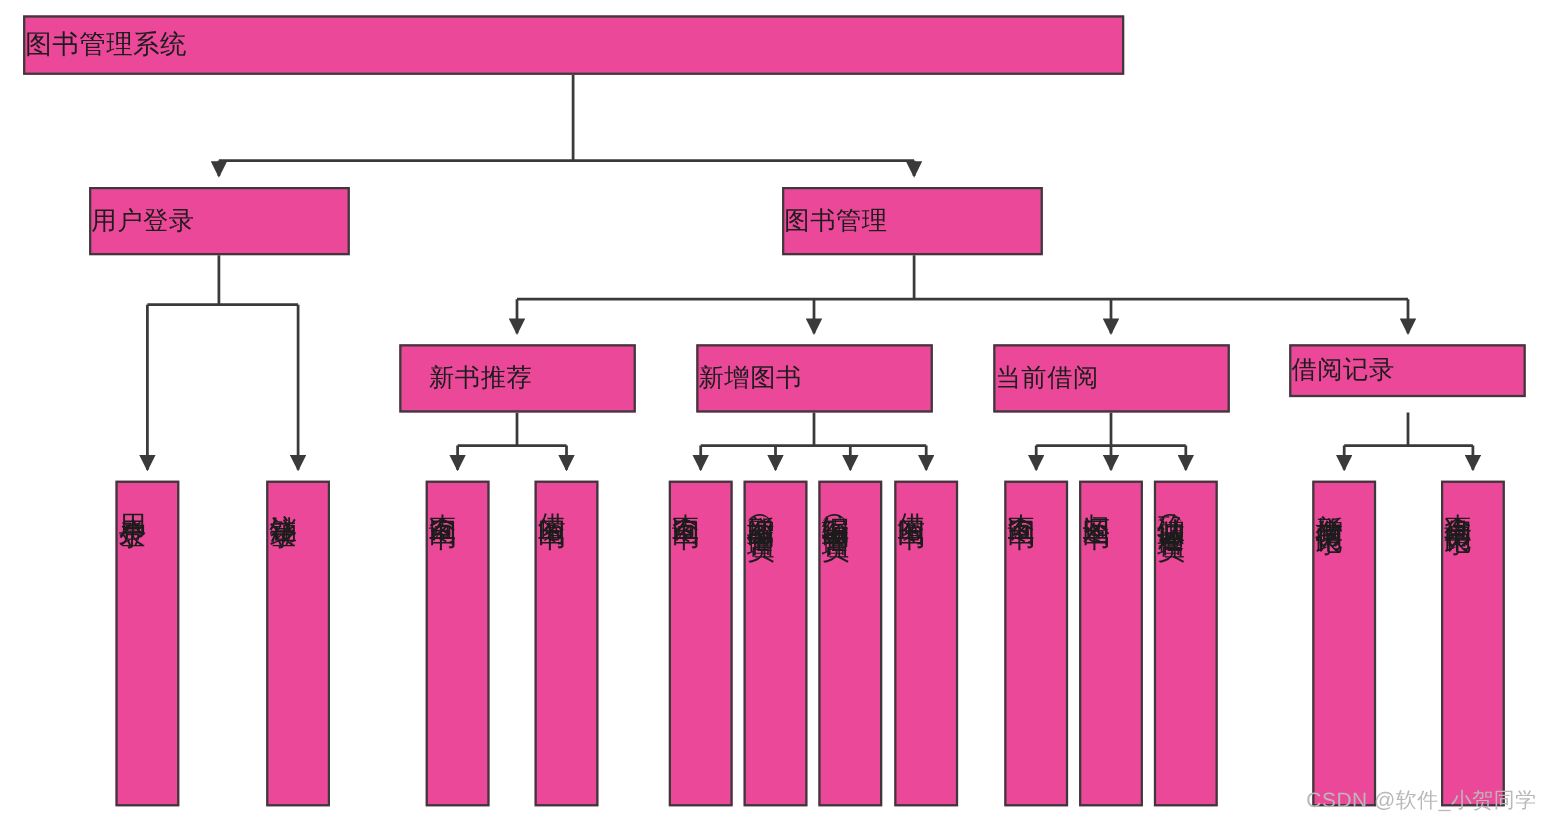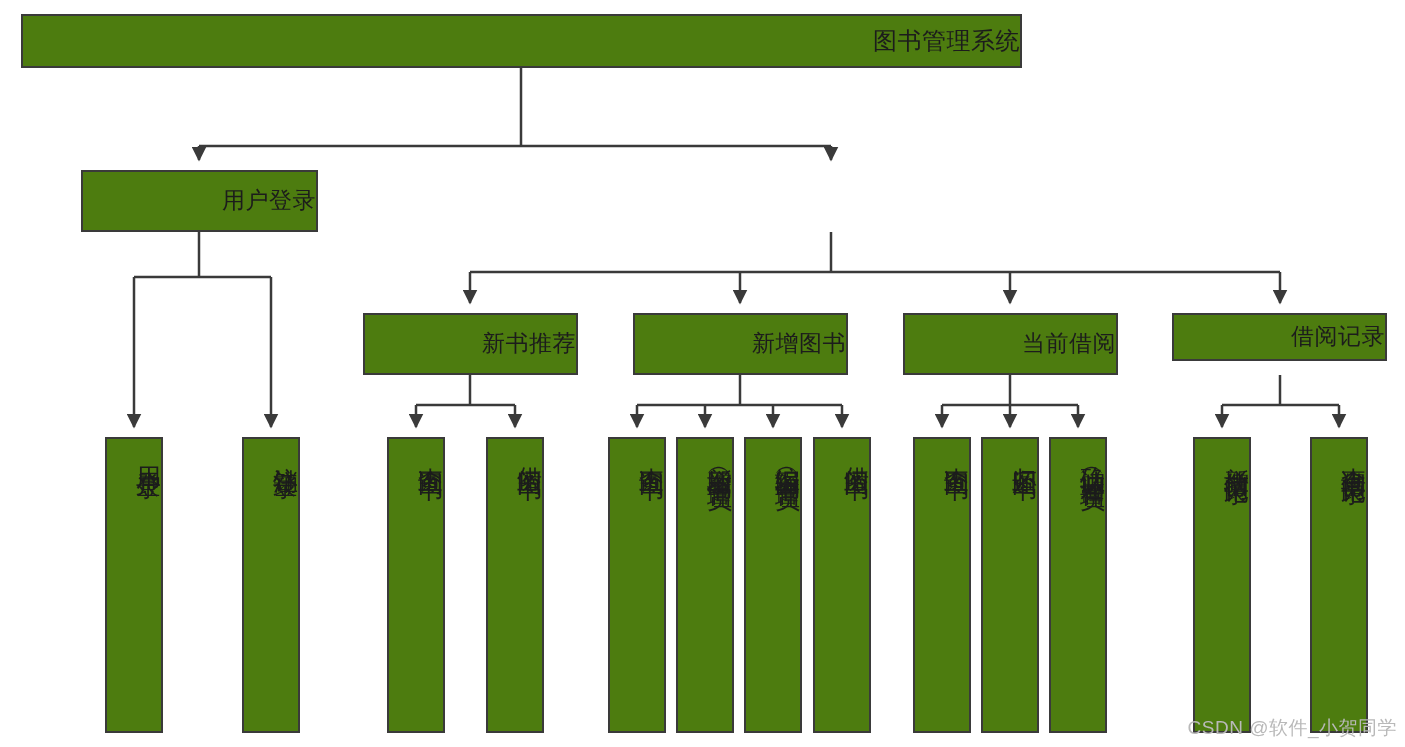--- a/index.html
+++ b/index.html
@@ -23,24 +23,24 @@
     left: 0;
     top: 0;
     width: 1405px;
     height: 747px;
     pointer-events: none;
   }
   .node {
     position: absolute;
     box-sizing: border-box;
     border: 2.5px solid #3a3a3a;
-    background: #4d7c0f;
+    background: #ec4899;
     display: flex;
     align-items: center;
-    justify-content: flex-end;
+    justify-content: flex-start;
     color: #1c1c1c;
     z-index: 2;
   }
   .node-label {
     display: block;
     text-align: center;
     line-height: 1.18;
     white-space: pre;
   }
   .node.horiz .node-label {
@@ -125,28 +125,31 @@
     </g>
   </svg>
 
   <div class="node root horiz" style="left:21px; top:14px; width:1001px; height:54px;">
     <span class="node-label">图书管理系统</span>
   </div>
 
   <div class="node horiz" style="left:81px; top:170px; width:237px; height:62px;">
     <span class="node-label">用户登录</span>
   </div>
-
-  <div class="node horiz" style="left:363px; top:313px; width:215px; height:62px;">
+  <div class="node horiz" style="left:711px; top:170px; width:237px; height:62px;">
+    <span class="node-label">图书管理</span>
+  </div>
+
+  <div class="node horiz" style="left:363px; top:313px; width:215px; height:62px;padding-left:25px;">
     <span class="node-label">新书推荐</span>
   </div>
   <div class="node horiz" style="left:633px; top:313px; width:215px; height:62px;">
     <span class="node-label">新增图书</span>
   </div>
-  <div class="node horiz" style="left:903px; top:313px; width:215px; height:62px;padding-left:37px;">
+  <div class="node horiz" style="left:903px; top:313px; width:215px; height:62px;">
     <span class="node-label">当前借阅</span>
   </div>
   <div class="node horiz" style="left:1172px; top:313px; width:215px; height:48px;">
     <span class="node-label">借阅记录</span>
   </div>
 
   <div class="node vert" style="left:105px; top:437px; width:58px; height:296px;">
     <span class="node-label">用户登录</span>
   </div>
   <div class="node vert" style="left:242px; top:437px; width:58px; height:296px;">

